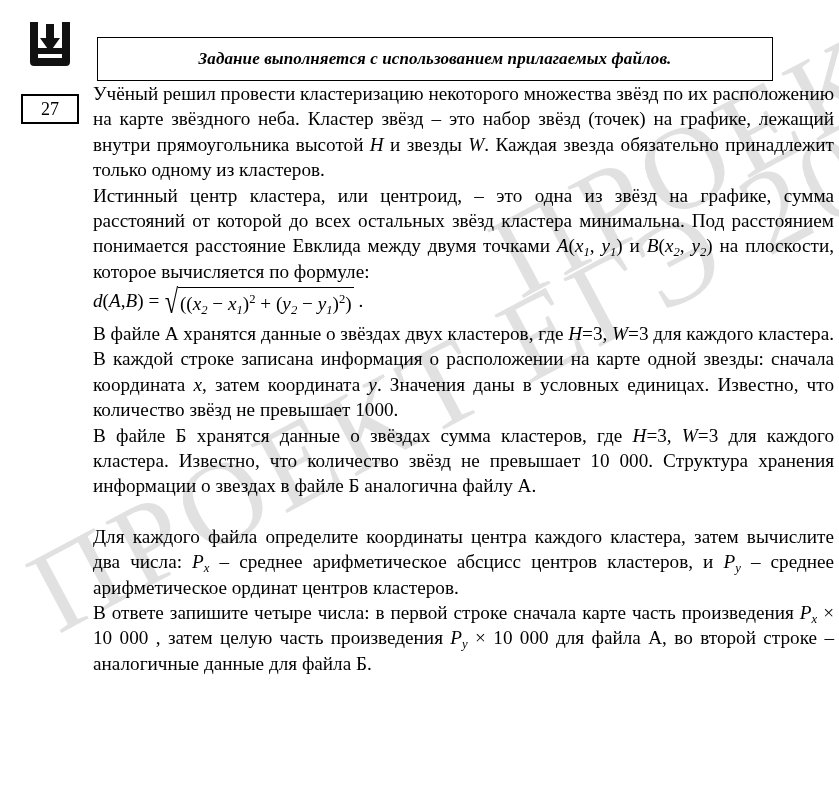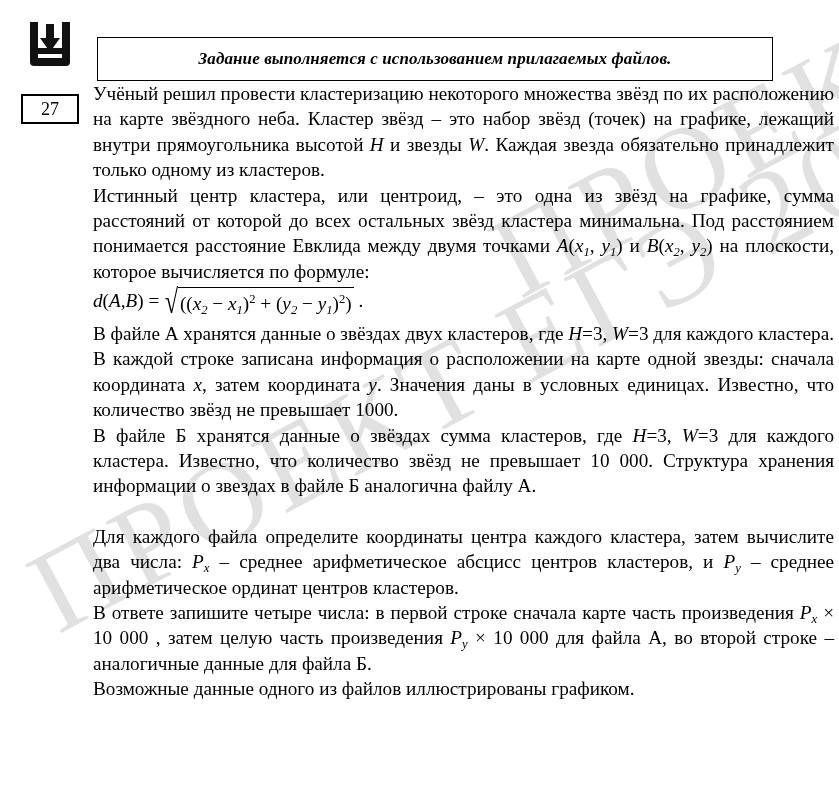--- a/index.html
+++ b/index.html
@@ -212,16 +212,15 @@
     <p class="para"><span>В файле А хранятся данные о звёздах </span><span class="bold">двух</span><span> кластеров, где </span><var>H</var><span>=3, </span><var>W</var><span>=3 </span><span>для каждого кластера. В каждой строке записана информация о расположении на карте одной звезды: сначала координата </span><var>x</var><span>, затем координата </span><var>y</var><span>. Значения даны в условных единицах. Известно, что количество звёзд не превышает 1000.</span></p>
 
     <p class="para"><span>В файле Б хранятся данные о звёздах </span><span class="bold">сумма</span><span> кластеров, где </span><var>H</var><span>=3, </span><var>W</var><span>=3 </span><span>для каждого кластера. Известно, что количество звёзд не превышает 10 000. Структура хранения информации о звездах в файле Б аналогична файлу А.</span></p>
 
     <div class="spacer"></div>
 
     <p class="para"><span>Для каждого файла определите координаты центра каждого кластера, затем вычислите два числа: </span><var>P</var><sub>x</sub><span> – среднее арифметическое абсцисс центров кластеров, и </span><var>P</var><sub>y</sub><span> – среднее арифметическое ординат центров кластеров.</span></p>
 
     <p class="para"><span>В ответе запишите четыре числа: в первой строке сначала карте часть произведения </span><var>P</var><sub>x</sub><span> × 10 000 , затем целую часть произведения </span><var>P</var><sub>y</sub><span> × 10 000 для файла А, во второй строке – аналогичные данные для файла Б.</span></p>
 
-    <p class="para last-line-natural">Возможные данные одного из файлов иллюстрированы графиком.</p>
 
   </div>
 </div>
 
 </body></html>

